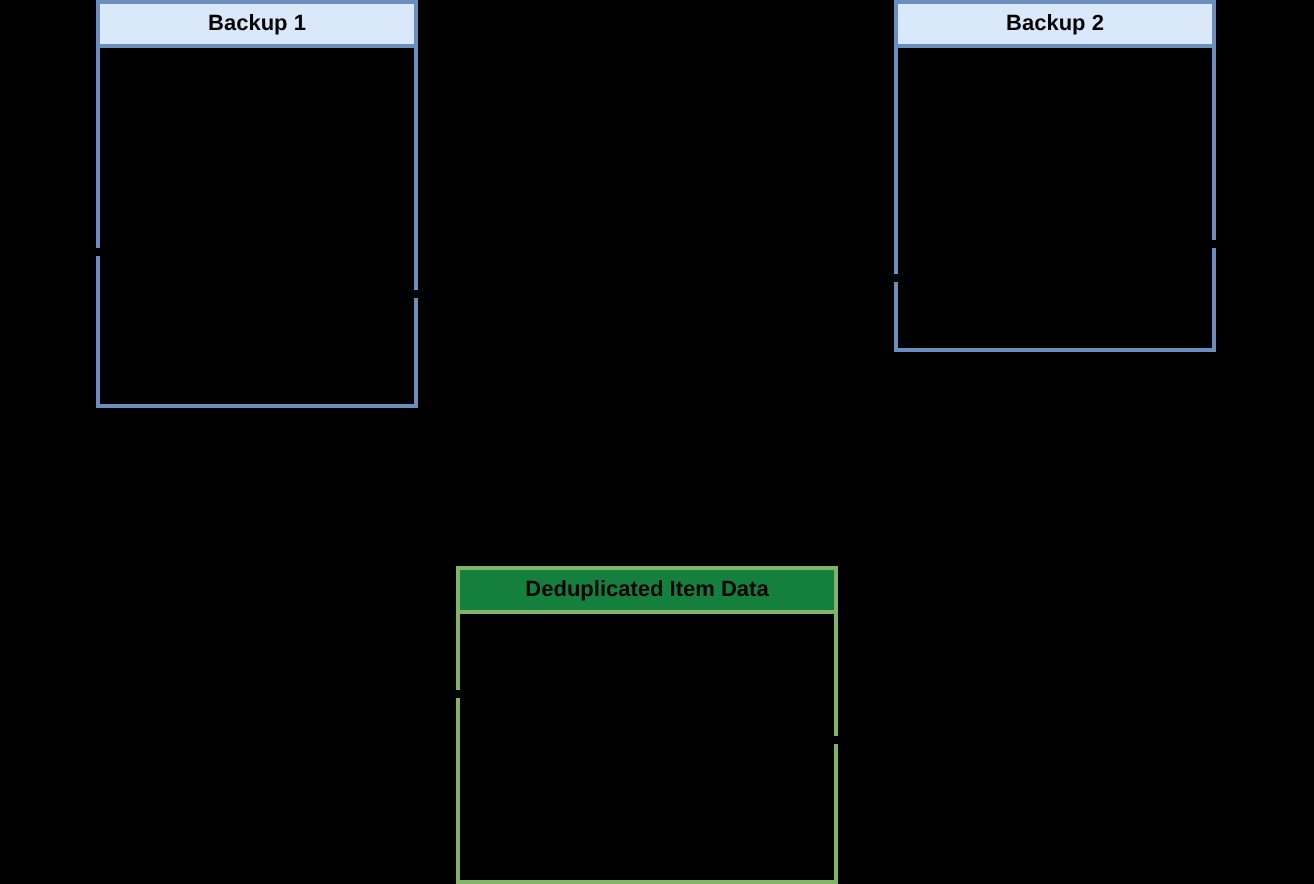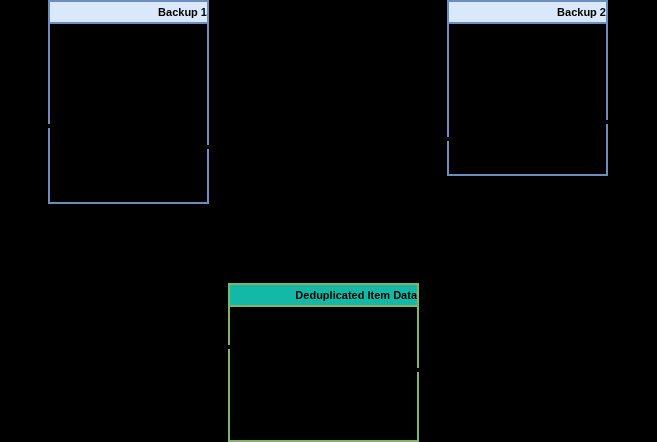--- a/index.html
+++ b/index.html
@@ -26,21 +26,21 @@
     border-width: 2px;
   }
   .box-header {
     position: absolute;
     left: 0;
     top: 0;
     right: 0;
     box-sizing: border-box;
     height: 22px;
     line-height: 21px;
-    text-align: right;
+    text-align: center;
     font-size: 11px;
     font-weight: bold;
     color: #000000;
     border-bottom-style: solid;
     border-bottom-width: 2px;
     white-space: nowrap;
     overflow: hidden;
   }
   .box-body {
     position: absolute;
@@ -58,21 +58,21 @@
   .box.blue .box-header {
     background: #dae8fc;
     border-bottom-color: #6c8ebf;
   }
 
   
   .box.green {
     border-color: #82b366;
   }
   .box.green .box-header {
-    background: #14b8a6;
+    background: #15803d;
     border-bottom-color: #82b366;
   }
 
   
   .notch {
     position: absolute;
     width: 3px;
     height: 4px;
     background: #000000;
   }

